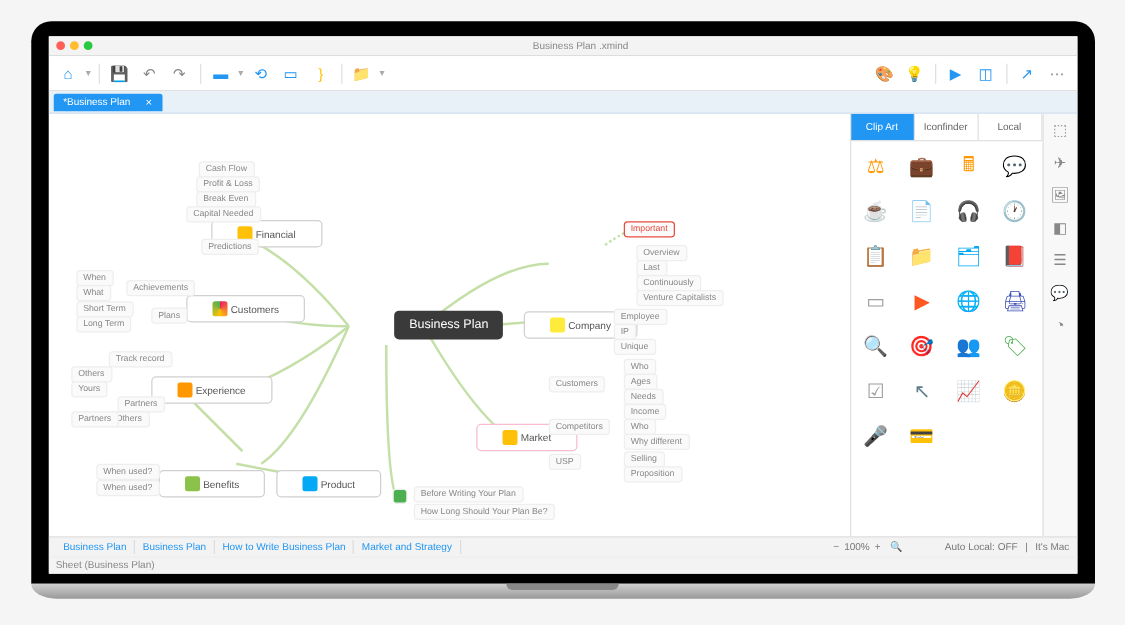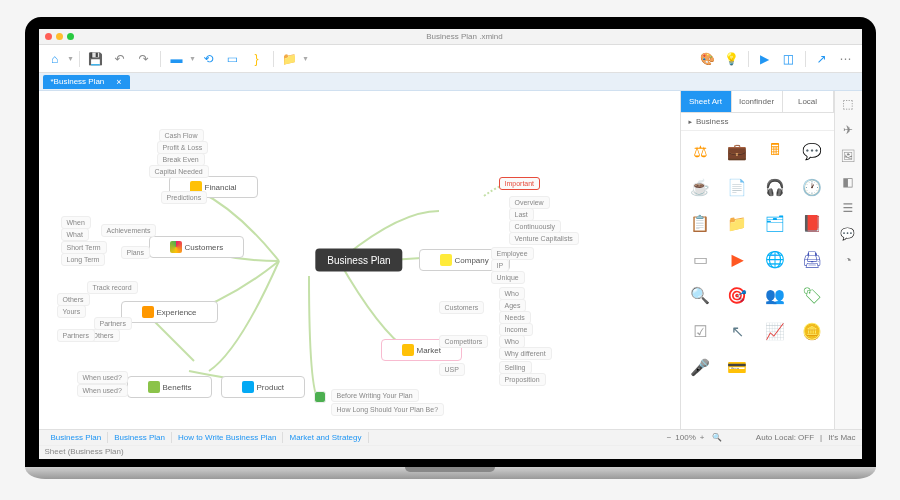--- a/index.html
+++ b/index.html
@@ -200,25 +200,24 @@
           <div class="node sub" style="left:460px;top:282px">Proposition</div>
 
           <div class="node sub" style="left:275px;top:300px;background:#4caf50;color:#fff;width:12px;height:12px;padding:0"></div>
           <div class="node sub" style="left:292px;top:298px">Before Writing Your Plan</div>
           <div class="node sub" style="left:292px;top:312px">How Long Should Your Plan Be?</div>
         </div>
 
         <div class="sidepanel">
           <div class="panel-content">
             <div class="panel-tabs">
-              <div class="ptab active">Sheet Art</div>
+              <div class="ptab active">Clip Art</div>
               <div class="ptab">Iconfinder</div>
               <div class="ptab">Local</div>
             </div>
-            <div class="panel-header">Business</div>
             <div class="icon-grid">
               <div class="grid-icon" style="color:#ff9800">⚖</div>
               <div class="grid-icon" style="color:#5d4037">💼</div>
               <div class="grid-icon" style="color:#ff9800">🖩</div>
               <div class="grid-icon" style="color:#4caf50">💬</div>
               <div class="grid-icon" style="color:#795548">☕</div>
               <div class="grid-icon" style="color:#2196f3">📄</div>
               <div class="grid-icon" style="color:#f44336">🎧</div>
               <div class="grid-icon" style="color:#607d8b">🕐</div>
               <div class="grid-icon" style="color:#ffeb3b">📋</div>

